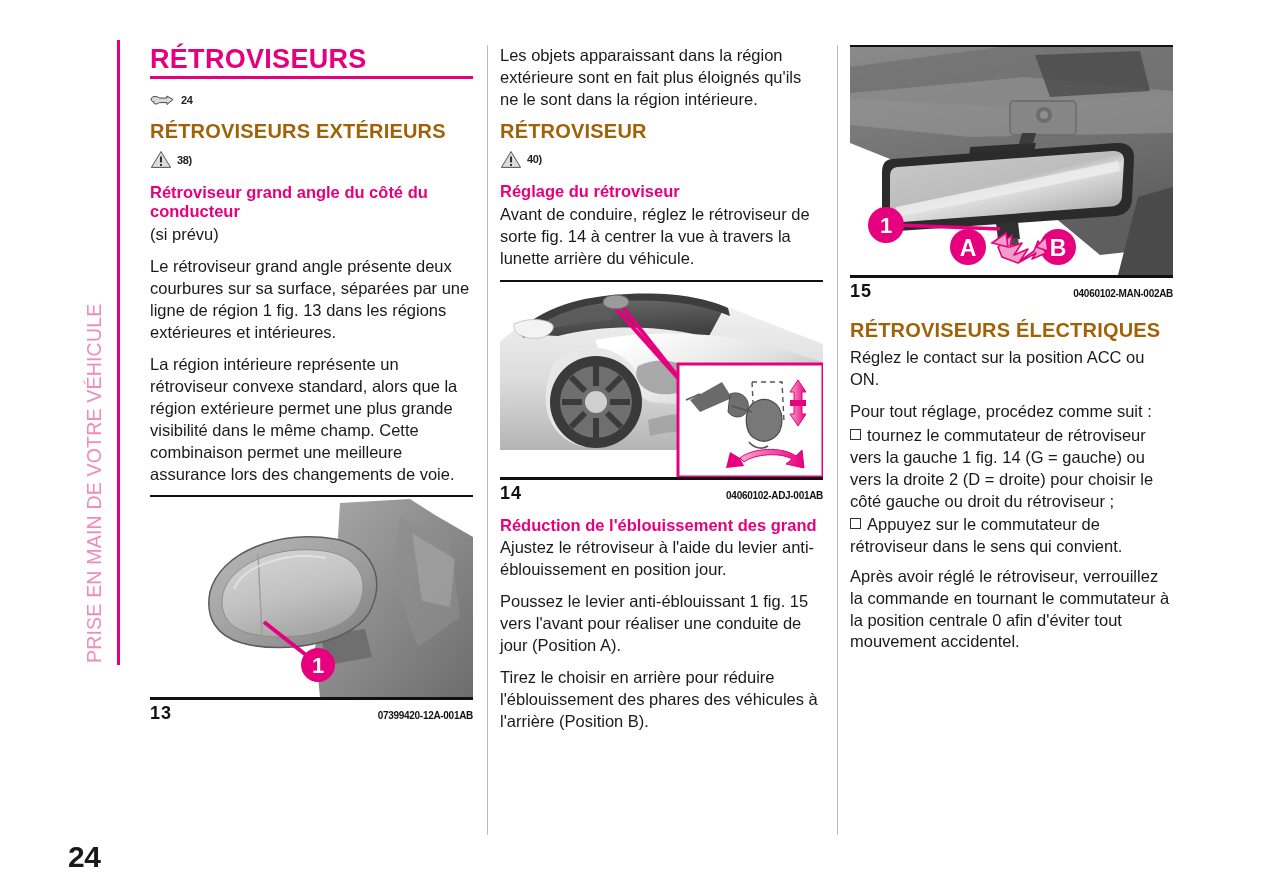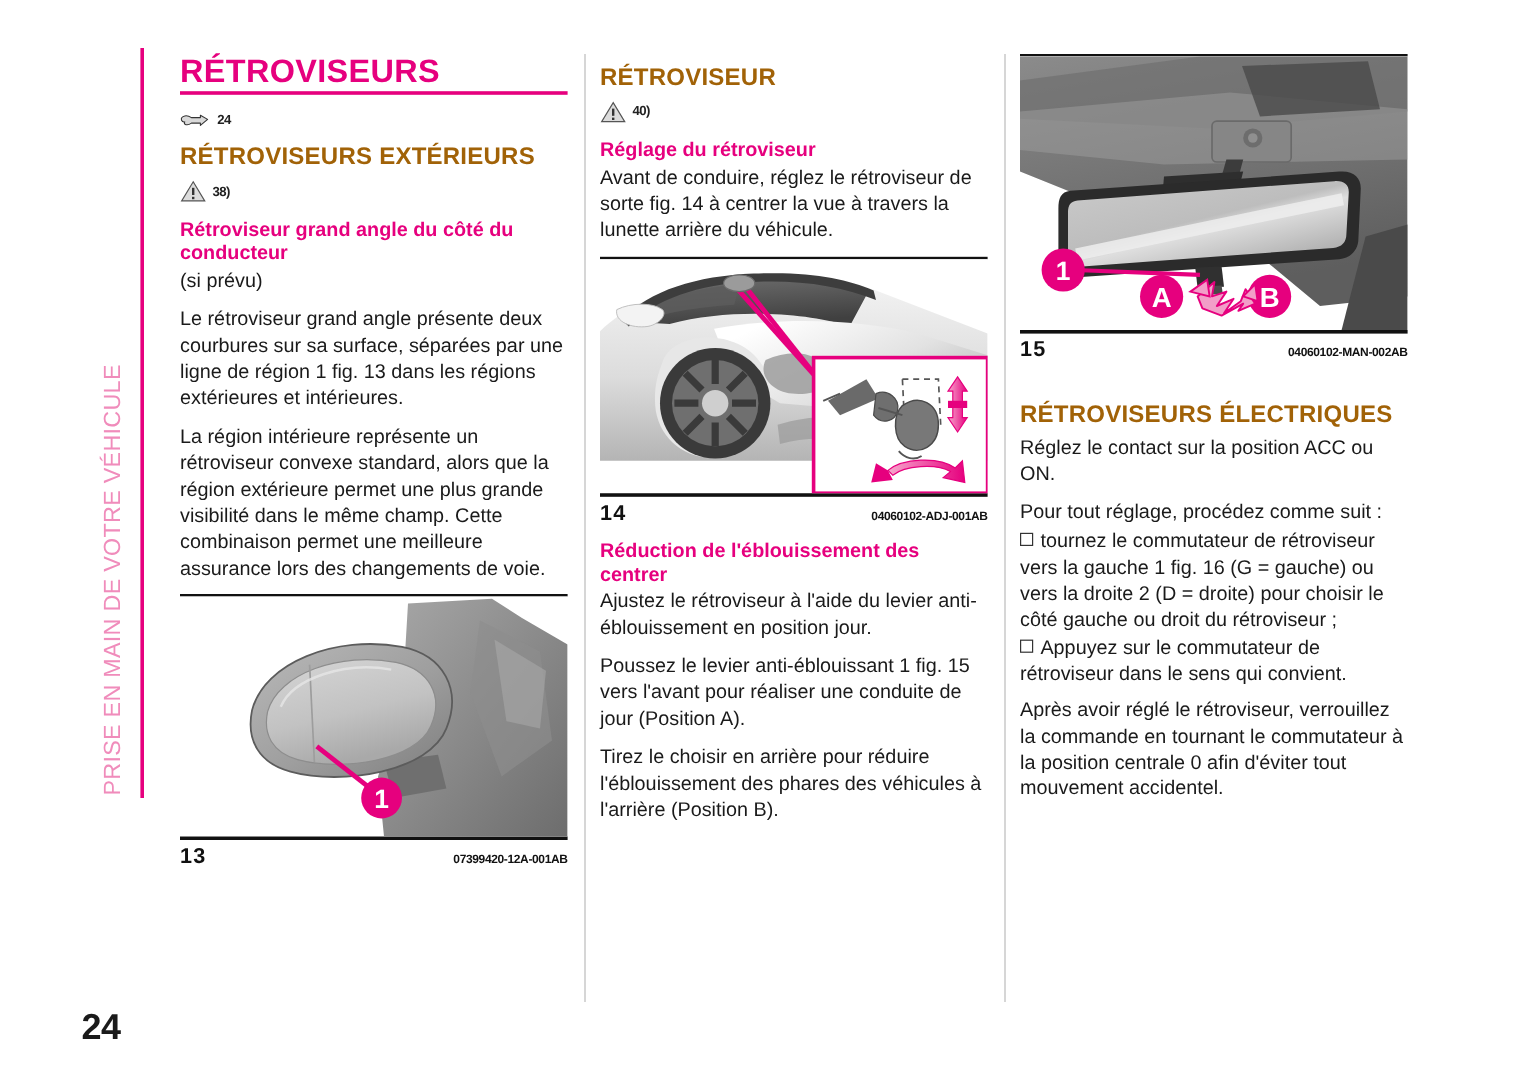--- a/index.html
+++ b/index.html
@@ -292,20 +292,21 @@
       <div class="fig-caption">
         <span class="fig-num">13</span>
         <span class="fig-code">07399420-12A-001AB</span>
       </div>
     </div>
 
   </div>
 
   <div class="col col-2">
 
+    <p class="body">Les objets apparaissant dans la région extérieure sont en fait plus éloignés qu'ils ne le sont dans la région intérieure.</p>
 
     <h2 class="sec-title">RÉTROVISEUR</h2>
 
     <div class="ref-row">
       <svg class="warn-icon" viewBox="0 0 22 19">
         <path d="M11 1.5 L20.6 17.4 L1.4 17.4 Z" fill="#dcdcdc" stroke="#555" stroke-width="1"></path>
         <rect x="10" y="6.5" width="2" height="6" fill="#333"></rect>
         <rect x="10" y="14" width="2" height="2" fill="#333"></rect>
       </svg>
       <span class="ref-num">40)</span>
@@ -393,21 +394,21 @@
         <path d="M240 176 C252 166 282 164 296 174 L302 168 L304 186 L286 182 L292 177 C280 170 254 172 244 180 Z" fill="url(#g14arrow)" stroke="#e6007e" stroke-width="1"></path>
         <path d="M240 176 L230 170 L226 186 L244 184 Z" fill="#e6007e"></path>
       </svg>
       <div class="fig-rule-bot"></div>
       <div class="fig-caption">
         <span class="fig-num">14</span>
         <span class="fig-code">04060102-ADJ-001AB</span>
       </div>
     </div>
 
-    <h3 class="sub-title">Réduction de l'éblouissement des centrer</h3>
+    <h3 class="sub-title">Réduction de l'éblouissement des grand</h3>
     <p class="body">Ajustez le rétroviseur à l'aide du levier anti-éblouissement en position jour.</p>
     <p class="body">Poussez le levier anti-éblouissant 1 fig. 15 vers l'avant pour réaliser une conduite de jour (Position A).</p>
     <p class="body">Tirez le choisir en arrière pour réduire l'éblouissement des phares des véhicules à l'arrière (Position B).</p>
 
   </div>
 
   <div class="col col-3">
 
     <div class="figure" style="margin-top:0;">
       <div class="fig-rule-top"></div>
@@ -467,28 +468,28 @@
         <path d="M142 196 L156 186 L158 200 Z" fill="#f29ec8" stroke="#e6007e" stroke-width="1.6"></path>
         <path d="M196 190 L198 204 L186 200 Z" fill="#f29ec8" stroke="#e6007e" stroke-width="1.6"></path>
       </svg>
       <div class="fig-rule-bot"></div>
       <div class="fig-caption">
         <span class="fig-num">15</span>
         <span class="fig-code">04060102-MAN-002AB</span>
       </div>
     </div>
 
-    <h2 class="sec-title" style="margin-top:34px;">RÉTROVISEURS ÉLECTRIQUES</h2>
+    <h2 class="sec-title" style="margin-top:18px;">RÉTROVISEURS ÉLECTRIQUES</h2>
 
     <p class="body">Réglez le contact sur la position ACC ou ON.</p>
     <p class="body tight">Pour tout réglage, procédez comme suit :</p>
 
     <ul class="bullets">
       <li>
-        <span class="sq-bullet"></span><span>tournez le commutateur de rétroviseur vers la gauche 1 fig. 16 (G = gauche) ou vers la droite 2 (D = droite) pour choisir le côté gauche ou droit du rétroviseur ;</span>
+        <span class="sq-bullet"></span><span>tournez le commutateur de rétroviseur vers la gauche 1 fig. 14 (G = gauche) ou vers la droite 2 (D = droite) pour choisir le côté gauche ou droit du rétroviseur ;</span>
       </li>
       <li>
         <span class="sq-bullet"></span><span>Appuyez sur le commutateur de rétroviseur dans le sens qui convient.</span>
       </li>
     </ul>
 
     <p class="body">Après avoir réglé le rétroviseur, verrouillez la commande en tournant le commutateur à la position centrale 0 afin d'éviter tout mouvement accidentel.</p>
 
   </div>
 

